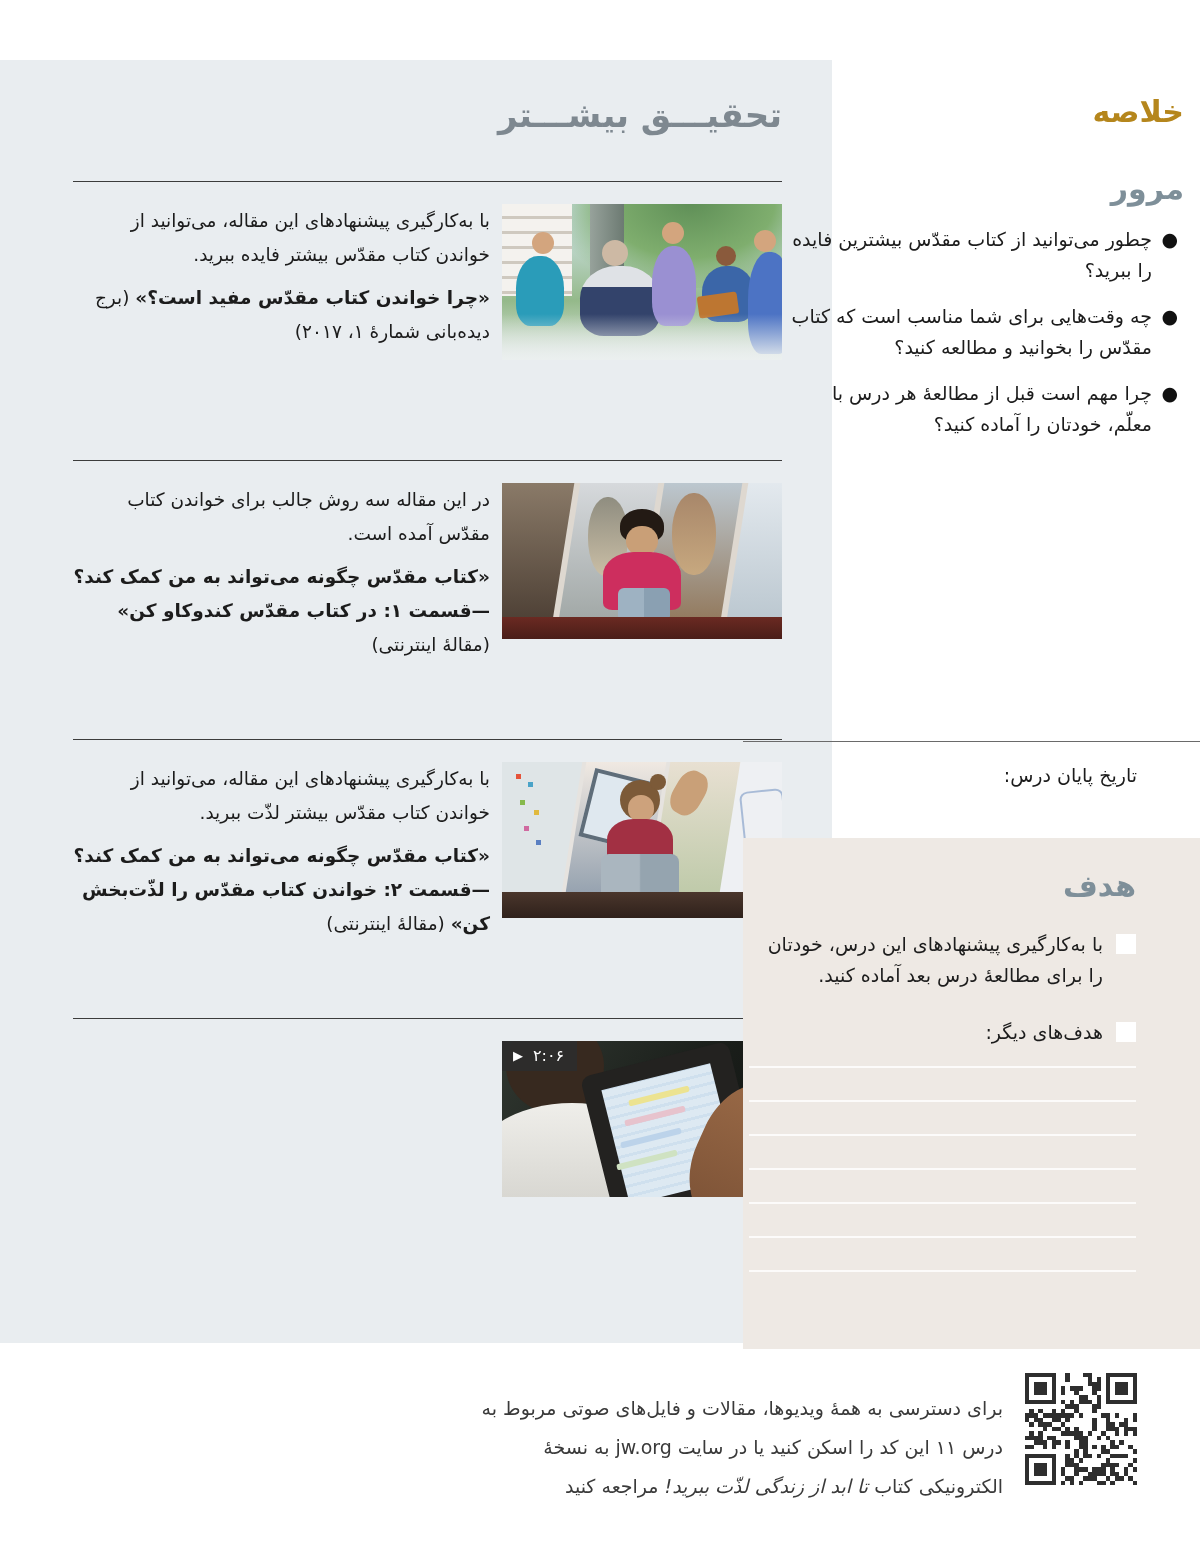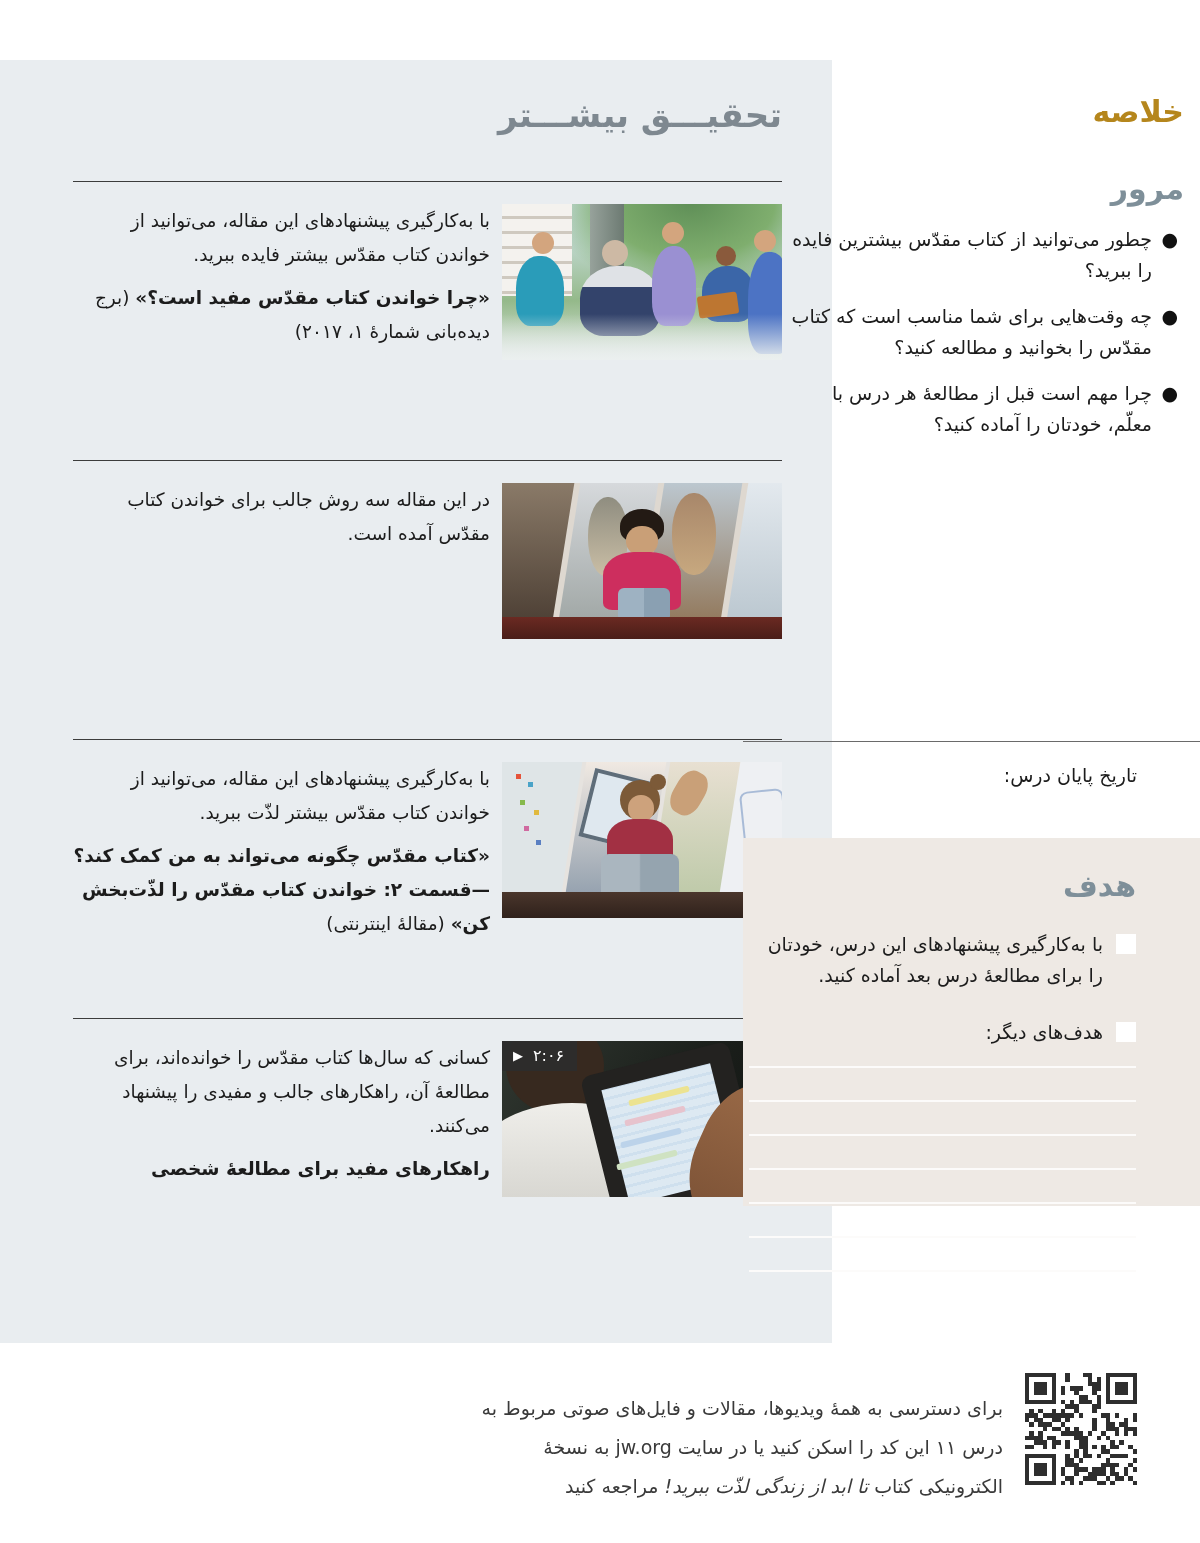--- a/index.html
+++ b/index.html
@@ -97,21 +97,21 @@
   .h-gold{margin:34px 0 0;font-size:30px;font-weight:700;color:#b5861c;}
   .h-gray{margin:0;font-size:30px;font-weight:700;color:#7e8f99;}
   .summary-body{margin:18px 0 0;font-size:19px;line-height:31px;}
   .review-head{margin-top:42px;}
   .review-list{list-style:none;margin:18px 0 0;padding:0;}
   .review-list li{position:relative;padding-right:32px;font-size:19px;line-height:31px;margin-bottom:15px;}
   .review-list .bullet{position:absolute;right:6px;top:0;font-size:19px;color:#111;}
   .r-divider{position:absolute;left:0;right:0;top:681px;border:0;border-top:1px solid #6a6a6a;margin:0;}
   .completion{position:absolute;right:63px;top:700px;margin:0;font-size:19px;line-height:31px;}
   .goal-box{
-    position:absolute;left:0;right:0;top:778px;height:368px;background:#eee9e4;
+    position:absolute;left:0;right:0;top:778px;height:511px;background:#eee9e4;
     box-sizing:border-box;padding:30px 64px 38px 6px;
   }
   .goal-item{display:flex;gap:13px;margin-top:26px;font-size:19px;line-height:31px;}
   .goal-check{flex:0 0 20px;width:20px;height:20px;background:#ffffff;margin-top:5px;}
   .goal-lines{margin-top:18px;}
   .write-line{height:2px;background:#fcfbfa;margin-bottom:32px;}
   
   .footer{position:absolute;top:1373px;right:63px;display:flex;gap:22px;align-items:flex-start;}
   .qr-wrap{flex:0 0 112px;}
   .footer-text{width:522px;margin-top:16px;font-size:19px;line-height:39px;text-align:right;color:#3a3a3a;}
@@ -157,20 +157,21 @@
       <div class="p2-fig1"></div>
       <div class="p2-fig2"></div>
       <div class="p2-hair"></div>
       <div class="p2-face"></div>
       <div class="p2-shirt"></div>
       <div class="p2-book"></div>
       <div class="p2-table"></div>
     </div>
     <div class="item-text">
       <p class="desc">در این مقاله سه روش جالب برای خواندن کتاب مقدّس آمده است.</p>
+      <p class="title"><span class="bold">«کتاب مقدّس چگونه می‌تواند به من کمک کند؟—قسمت ۱: در کتاب مقدّس کندوکاو کن»</span><span> (مقالهٔ اینترنتی)</span></p>
     </div>
   </section>
 
   <section class="research-item">
     <div class="item-photo photo3">
       <div class="p2p p3a"></div>
       <div class="p2p p3b"></div>
       <div class="p2p p3c"></div>
       <div class="p2p p3d"></div>
       <div class="p3-dots"></div>
@@ -198,24 +199,20 @@
       <div class="p4-screen"></div>
       <div class="p4-bar" style="left:126px;top:52px;background:#ece391;"></div>
       <div class="p4-bar" style="left:122px;top:72px;background:#e7c3cd;"></div>
       <div class="p4-bar" style="left:118px;top:94px;background:#bcd3ea;"></div>
       <div class="p4-bar" style="left:114px;top:116px;background:#cfe2c2;"></div>
       <div class="p4-arm"></div>
       <div class="video-badge">
         <span class="tri">▶</span>
         <span class="dur">۲:۰۶</span>
       </div>
-    </div>
-    <div class="item-text">
-      <p class="desc">کسانی که سال‌ها کتاب مقدّس را خوانده‌اند، برای مطالعهٔ آن، راهکارهای جالب و مفیدی را پیشنهاد می‌کنند.</p>
-      <p class="title"><span class="bold">راهکارهای مفید برای مطالعهٔ شخصی</span></p>
     </div>
   </section>
 </div>
 
 <div class="right-col">
   <div class="r-top">
     <h2 class="h-gold">خلاصه</h2>
     <h2 class="h-gray review-head">مرور</h2>
     <ul class="review-list">
       <li><span class="bullet">●</span><span>چطور می‌توانید از کتاب مقدّس بیشترین فایده را ببرید؟</span></li>

